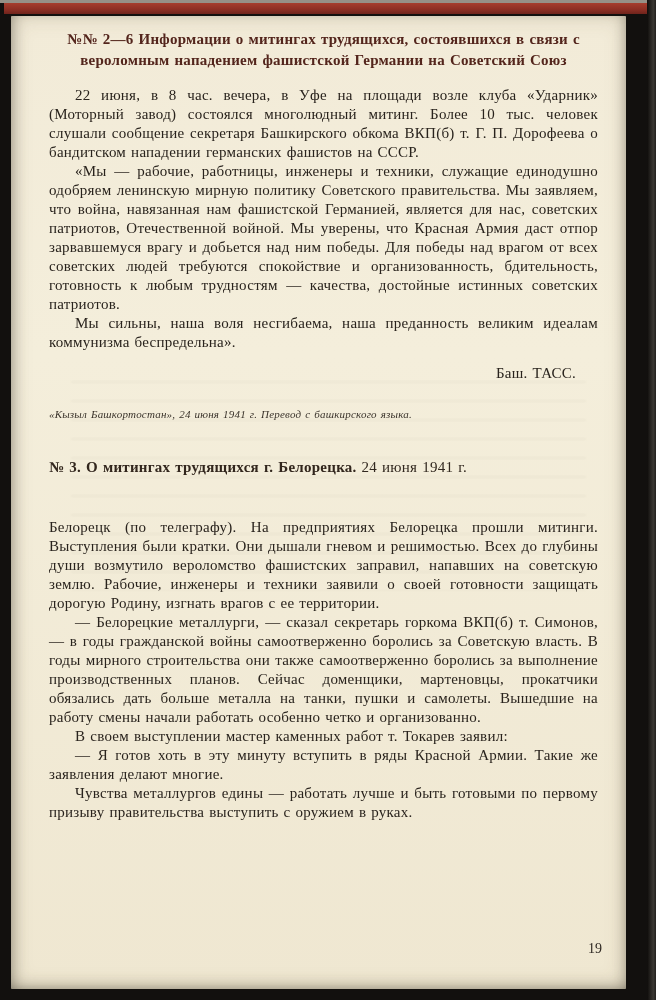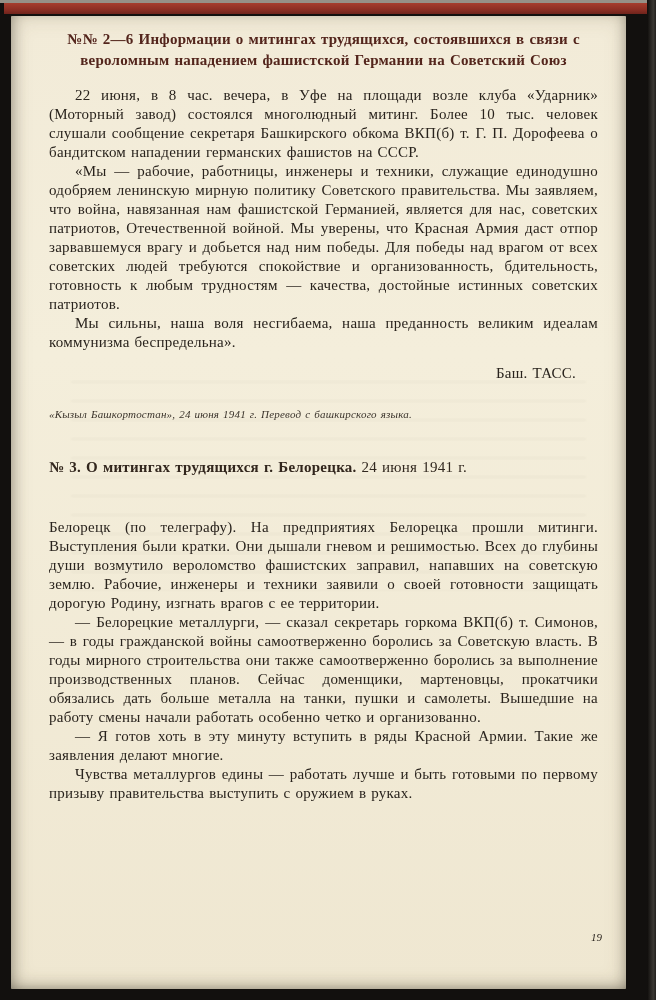--- a/index.html
+++ b/index.html
@@ -65,22 +65,22 @@
     font-style: italic;
     font-size: 11px; line-height: 14px;
     letter-spacing: .2px;
     color: #3a332b;
   }
   .doc3-heading {
     text-align: left; font-weight: bold; color: #32261d;
     margin: 36px 0 26px 0; line-height: 21px;
   }
   .page-number {
-    position: absolute; right: 24px; bottom: 46px;
-    font-size: 11px; color: #2e2822; font-style: italic;
+    position: absolute; right: 24px; bottom: 32px;
+    font-size: 14px; color: #2e2822;
   }
 </style>
 </head>
 <body>
 
 <div class="scan-top-light"></div>
 <div class="red-edge"></div>
 <div class="scan-edge-right"></div>
 
 <div class="page">
@@ -102,20 +102,21 @@
     <div class="footnote">«Кызыл Башкортостан», 24 июня 1941 г. Перевод с башкирского языка.</div>
 
     <div class="doc3-heading">
       <span>№ 3. О митингах трудящихся г. Белорецка.</span>
       <span class="date">24 июня 1941 г.</span>
     </div>
 
     <div class="doc3-body">
         <p class="para">Белорецк (по телеграфу). На предприятиях Белорецка прошли митинги. Выступления были кратки. Они дышали гневом и решимостью. Всех до глубины души возмутило вероломство фашистских заправил, напавших на советскую землю. Рабочие, инженеры и техники заявили о своей готовности защищать дорогую Родину, изгнать врагов с ее территории.</p>
         <p class="para">— Белорецкие металлурги, — сказал секретарь горкома ВКП(б) т. Симонов, — в годы гражданской войны самоотверженно боролись за Советскую власть. В годы мирного строительства они также самоотверженно боролись за выполнение производственных планов. Сейчас доменщики, мартеновцы, прокатчики обязались дать больше металла на танки, пушки и самолеты. Вышедшие на работу смены начали работать особенно четко и организованно.</p>
+        <p class="para">В своем выступлении мастер каменных работ т. Токарев заявил:</p>
         <p class="para">— Я готов хоть в эту минуту вступить в ряды  Красной Армии. Такие же заявления делают многие.</p>
         <p class="para">Чувства металлургов едины — работать лучше и быть готовыми по первому призыву правительства выступить с оружием в руках.</p>
       </div>
 
   </div>
 
   <div class="page-number">19</div>
 </div>
 
 </body></html>

